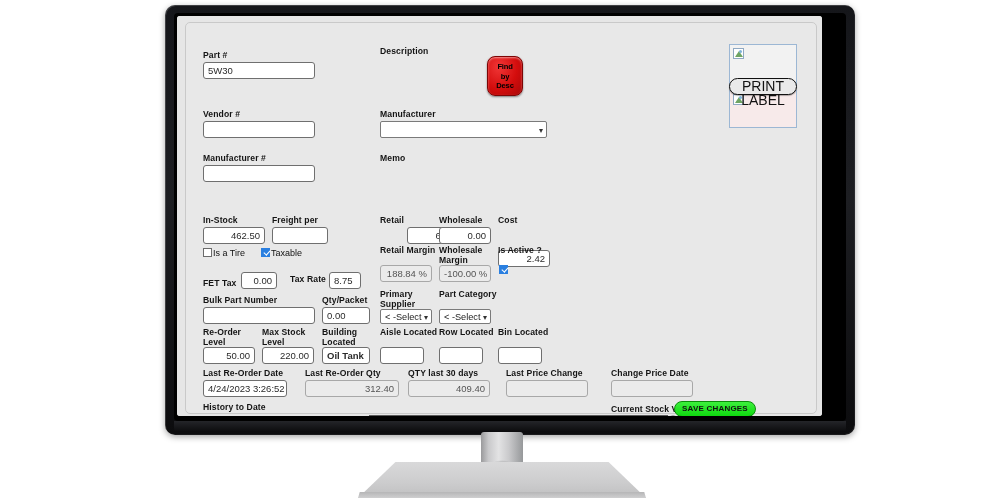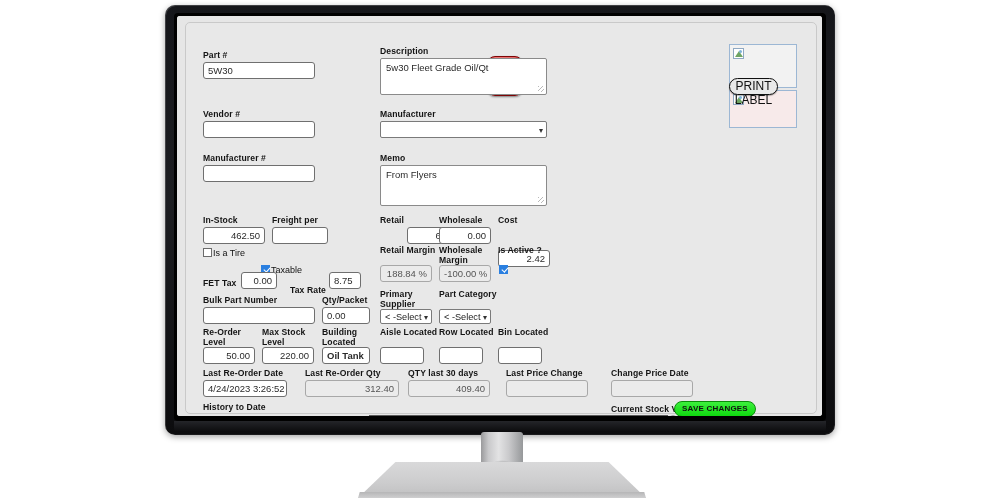--- a/index.html
+++ b/index.html
@@ -4,21 +4,21 @@
 <style>
   html,body{margin:0;padding:0;background:#ffffff;}
   body{width:1000px;height:500px;overflow:hidden;font-family:"Liberation Sans",sans-serif;}
 
   .stage{position:relative;width:1000px;height:500px;background:#ffffff;}
 
   
   .monitor{position:absolute;left:165px;top:5px;width:670px;height:430px;
     background:linear-gradient(180deg,#15161a 0%,#1d1e22 45%,#0c0c0e 100%);
     border-radius:10px;
-    box-shadow:0 2px 6px rgba(0,0,0,.35);}
+    box-shadow:0 2px 6px rgba(0,0,0,.35);padding-left:20px;}
   .monitor:before{content:"";position:absolute;inset:0;border-radius:10px;
     box-shadow:inset 1px 1px 0 rgba(255,255,255,.18), inset -1px -1px 0 rgba(255,255,255,.06);}
   .bezel-inner{position:absolute;left:9px;top:8px;right:9px;bottom:14px;
     background:#000;border-radius:4px;}
   .screen{position:absolute;left:12px;top:11px;width:645px;height:400px;
     background:#e6e6e6;border-radius:3px;overflow:hidden;}
   .monitor-chin{position:absolute;left:9px;bottom:3px;right:9px;height:11px;
     background:linear-gradient(180deg,#242529,#0b0b0d);border-radius:0 0 4px 4px;}
 
   
@@ -76,23 +76,23 @@
 
   
   .brokenimg{position:absolute;background:#f2f2f2;border:1px solid #9cb7d4;box-sizing:border-box;}
   .brokenimg .glyph{position:absolute;left:3px;top:3px;width:11px;height:11px;
     background:#fff;border:1px solid #8fa8c2;box-sizing:border-box;overflow:hidden;}
   .brokenimg .glyph:before{content:"";position:absolute;left:1px;bottom:1px;width:0;height:0;
     border-left:4px solid transparent;border-right:4px solid transparent;border-bottom:6px solid #6fa464;}
   .brokenimg .glyph:after{content:"";position:absolute;right:1px;top:1px;width:3px;height:3px;
     border-radius:50%;background:#7fb3d8;}
   .brokenimg.pink{background:#f7eaea;}
-  .printlabel{position:absolute;left:552px;top:62px;width:49px;height:17px;
+  .printlabel{position:absolute;left:552px;top:62px;width:68px;height:17px;
     background:#e9e9e9;border:1.8px solid #111;border-radius:9px;
-    font-size:12px;color:#111;text-align:center;line-height:14px;box-sizing:border-box;
+    font-size:14px;color:#111;text-align:center;line-height:14px;box-sizing:border-box;
     box-shadow:0 1px 1px rgba(0,0,0,.3);}
 
   
   .btn-save{position:absolute;left:497px;top:385px;width:82px;height:16px;
     background:linear-gradient(180deg,#3cf03c,#10d810);border:1.4px solid #0a8c0a;border-radius:8px;
     font-size:8px;font-weight:bold;color:#111;text-align:center;line-height:13px;box-sizing:border-box;
     letter-spacing:.2px;}
 
   
   .hist{position:absolute;left:192px;top:399px;width:299px;}
@@ -116,46 +116,44 @@
         <div class="lbl" style="left:26px;top:34px;">Part #</div>
         <div class="fld" style="left:26px;top:46px;width:112px;">5W30</div>
 
         <div class="finddesc">
           <div>Find</div>
           <div>by</div>
           <div>Desc</div>
         </div>
 
         <div class="lbl" style="left:203px;top:30px;">Description</div>
-        <div class="area" style="left:203px;top:42px;width:167px;height:37px;">5w30 Fleet Grade Oil/Qt</div>
 
         <div class="lbl" style="left:26px;top:93px;">Vendor #</div>
         <div class="fld" style="left:26px;top:105px;width:112px;"></div>
 
         <div class="lbl" style="left:203px;top:93px;">Manufacturer</div>
         <div class="sel big" style="left:203px;top:105px;width:167px;">
           <span></span>
           <span class="chev">▾</span>
         </div>
 
         <div class="lbl" style="left:26px;top:137px;">Manufacturer #</div>
         <div class="fld" style="left:26px;top:149px;width:112px;"></div>
 
         <div class="lbl" style="left:203px;top:137px;">Memo</div>
-        <div class="area" style="left:203px;top:149px;width:167px;height:41px;">From Flyers</div>
 
         <div class="lbl" style="left:26px;top:199px;">In-Stock</div>
         <div class="fld r" style="left:26px;top:211px;width:62px;">462.50</div>
         <div class="lbl" style="left:95px;top:199px;">Freight per</div>
         <div class="fld" style="left:95px;top:211px;width:56px;"></div>
 
         <div class="cbwrap" style="left:26px;top:232px;">
           <span class="cb"></span><span>Is a Tire</span>
         </div>
-        <div class="cbwrap" style="left:84px;top:232px;margin-top:17px;">
+        <div class="cbwrap" style="left:84px;top:232px;">
           <span class="cb on"></span><span>Taxable</span>
         </div>
 
         <div class="lbl" style="left:203px;top:199px;">Retail</div>
         <div class="fld r" style="left:203px;top:211px;width:52px;margin-left:27px;">6.99</div>
         <div class="lbl" style="left:262px;top:199px;">Wholesale</div>
         <div class="fld r" style="left:262px;top:211px;width:52px;">0.00</div>
         <div class="lbl" style="left:321px;top:199px;">Cost</div>
         <div class="fld r" style="left:321px;top:211px;width:52px;margin-top:23px;">2.42</div>
 
@@ -164,21 +162,21 @@
         <div class="lbl" style="left:262px;top:229px;">Wholesale
 Margin</div>
         <div class="fld ro r" style="left:262px;top:249px;width:52px;">-100.00 %</div>
         <div class="lbl" style="left:321px;top:229px;">Is Active ?</div>
         <div class="cbwrap" style="left:322px;top:249px;">
           <span class="cb on"></span>
         </div>
 
         <div class="lbl" style="left:26px;top:262px;">FET Tax</div>
         <div class="fld r" style="left:64px;top:256px;width:36px;">0.00</div>
-        <div class="lbl" style="left:113px;top:269px;">Tax Rate</div>
+        <div class="lbl" style="left:113px;top:258px;">Tax Rate</div>
         <div class="fld" style="left:152px;top:256px;width:32px;">8.75</div>
 
         <div class="lbl" style="left:26px;top:279px;">Bulk Part Number</div>
         <div class="fld" style="left:26px;top:291px;width:112px;"></div>
         <div class="lbl" style="left:145px;top:279px;">Qty/Packet</div>
         <div class="fld" style="left:145px;top:291px;width:48px;">0.00</div>
 
         <div class="lbl" style="left:203px;top:273px;">Primary
 Supplier</div>
         <div class="sel" style="left:203px;top:293px;width:52px;">

